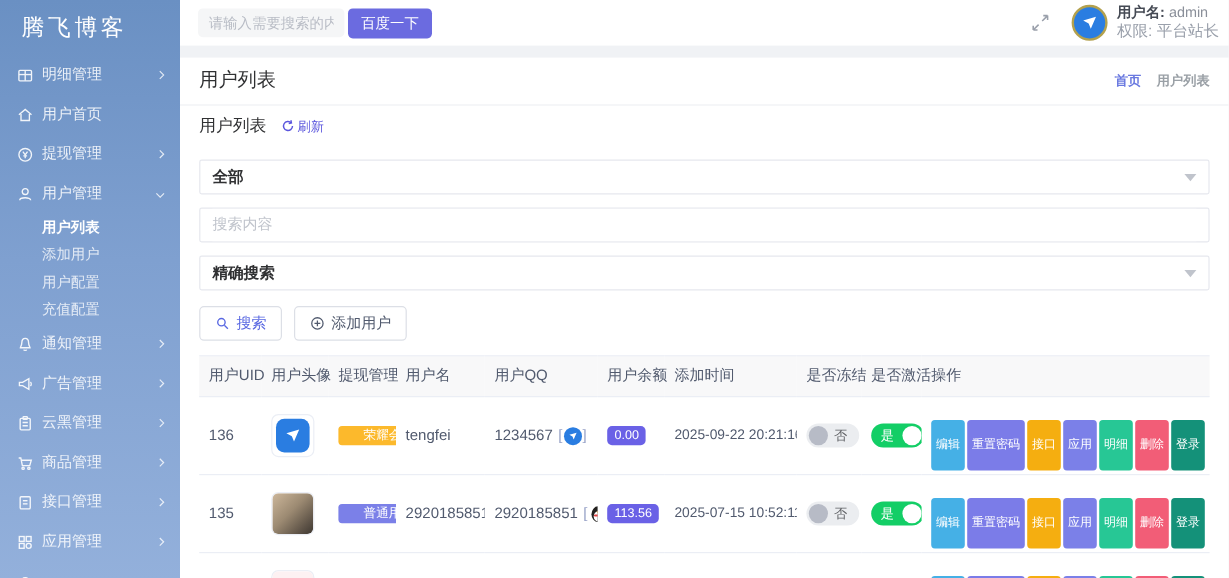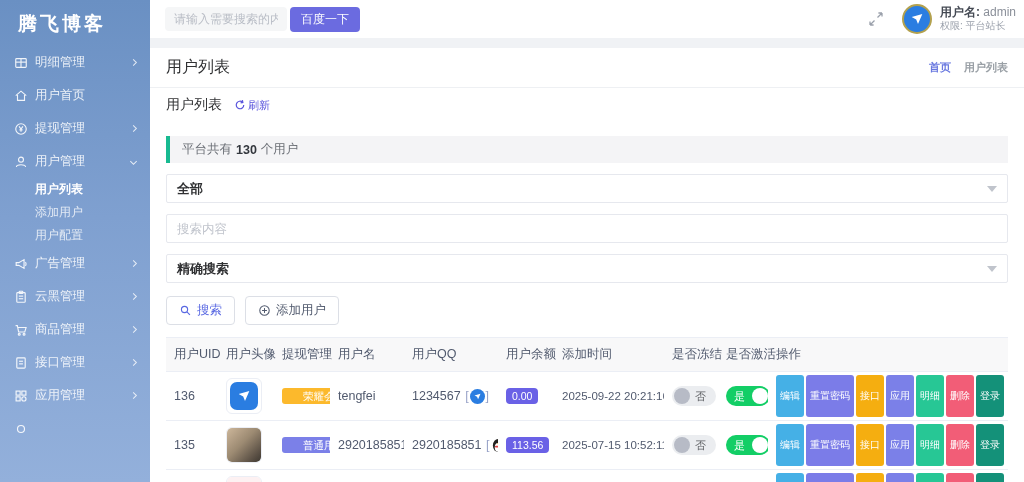--- a/index.html
+++ b/index.html
@@ -2,21 +2,21 @@
 <html><head>
 <meta charset="utf-8">
 <style>
   * { box-sizing: border-box; margin: 0; padding: 0; }
   html,body { width:1024px; height:482px; overflow:hidden; }
   body { font-family:"Liberation Sans","DejaVu Sans",sans-serif; font-size:13px; color:#515a6e; background:#f0f2f5; }
   .app { display:flex; width:1024px; height:482px; }
 
   
   .sidebar { flex:0 0 150px; width:150px; background:linear-gradient(180deg,#6a90c3 0%,#7fa0d0 45%,#93b0db 100%); color:#fff; overflow:hidden; }
-  .logo { height:46px; line-height:48px; padding-left:18px; font-size:19px; letter-spacing:3px; color:#fff; white-space:nowrap;font-weight:bold; }
+  .logo { height:46px; line-height:48px; padding-left:18px; font-size:19px; letter-spacing:3px; color:#fff; white-space:nowrap; }
   .menu-item { display:flex; align-items:center; height:33px; padding:0 14px; font-size:12.5px; color:rgba(255,255,255,.85); cursor:pointer; white-space:nowrap; }
   .menu-item .mi-icon { width:14px; height:14px; margin-right:7px; flex:0 0 14px; opacity:.9; }
   .menu-item .mi-icon svg { width:14px; height:14px; display:block; }
   .chev { margin-left:auto; width:5px; height:5px; border-right:1.4px solid rgba(255,255,255,.8); border-bottom:1.4px solid rgba(255,255,255,.8); }
   .chev.right { transform:rotate(-45deg); }
   .chev.down  { transform:rotate(45deg); }
   .submenu-item { height:23px; line-height:23px; padding-left:35px; font-size:12px; color:rgba(255,255,255,.78); cursor:pointer; white-space:nowrap; }
   .submenu-item.active { color:#fff; font-weight:bold; }
 
   
@@ -26,21 +26,21 @@
   .top-search::placeholder { color:#b9bdc6; }
   .baidu-btn { height:25px; margin-left:3px; padding:0 11px; background:#6b6be0; color:#fff; border:none; border-radius:4px; font-size:12px; font-family:inherit; cursor:pointer; white-space:nowrap; }
   .top-right { margin-left:auto; display:flex; align-items:center; }
   .fs-icon { width:16px; height:16px; margin-right:18px; cursor:pointer; }
   .fs-icon svg { width:16px; height:16px; display:block; }
   .tr-avatar { width:30px; height:30px; border-radius:50%; background:#2a7de1; border:2px solid #b3a14e; display:flex; align-items:center; justify-content:center; cursor:pointer; flex:0 0 30px; }
   .tr-avatar svg { width:16px; height:16px; }
   .tr-user { margin-left:8px; line-height:1.25; white-space:nowrap; }
   .tr-user .l1 { font-size:12px; color:#8a8f99; }
   .tr-user .l1 b { color:#454a54; font-weight:bold;text-align:center; }
-  .tr-user .l2 { font-size:10px; color:#9aa0ab; }
+  .tr-user .l2 { font-size:13px; color:#9aa0ab; }
 
   .gap { height:10px; flex:0 0 10px; }
   .panel { flex:1; background:#fff; display:flex; flex-direction:column; min-height:0; overflow:hidden; }
   .page-head { height:40px; flex:0 0 40px; display:flex; align-items:center; padding:0 16px; border-bottom:1px solid #eef0f3; }
   .page-title { font-size:16px; color:#303133; }
   .breadcrumb { margin-left:auto; font-size:11px; white-space:nowrap;font-weight:bold; }
   .bc-home { color:#6a79e0; cursor:pointer; margin-right:10px; }
   .bc-cur { color:#9aa0a6; }
 
   .card-head { height:34px; flex:0 0 34px; display:flex; align-items:center; padding:0 16px; }
@@ -49,21 +49,21 @@
   .refresh svg { width:12px; height:12px; margin-right:2px; }
 
   .card-body { padding:0 16px; }
   .alert { margin-top:14px; height:27px; background:#f4f4f6; border-left:4px solid #18ba91; display:flex; align-items:center; padding:0 12px; font-size:12.5px; color:#6b6f76; }
   .alert b { color:#33373d; margin:0 4px; }
 
   .field { margin-top:11px; height:29px; border:1px solid #e6e8ee; border-radius:2px; display:flex; align-items:center; padding:0 10px; background:#fff; }
   .field.select { cursor:pointer; }
   .field .sel-text { font-size:13px; font-weight:bold; color:#303133; }
   .drop-arrow { margin-left:auto; width:0; height:0; border-left:5px solid transparent; border-right:5px solid transparent; border-top:6px solid #c0c4cc; }
-  .text-input { width:100%; height:27px; border:none; outline:none; font-size:12.5px; font-family:Liberation Sans, sans-serif; color:#be185d; }
+  .text-input { width:100%; height:27px; border:none; outline:none; font-size:12.5px; font-family:Liberation Serif, serif; color:#be185d; }
   .text-input::placeholder { color:#c0c4cc; }
 
   .btn-row { margin-top:13px; display:flex; }
   .btn { height:29px; display:inline-flex; align-items:center; padding:0 12px; background:#fff; border:1px solid #dcdfe6; border-radius:4px; font-size:12.5px; font-family:inherit; cursor:pointer; margin-right:10px; }
   .btn svg { width:13px; height:13px; margin-right:5px; }
   .btn.search { color:#5968e2; }
   .btn.add { color:#515a6e; }
 
   table { margin-top:12px; width:100%; border-collapse:collapse; table-layout:fixed; }
   th { background:#f8f8f9; font-weight:normal; font-size:12.5px; color:#515a6e; text-align:left; padding:8px 8px; border-top:1px solid #ebeef5; border-bottom:1px solid #ebeef5; white-space:nowrap; }
@@ -89,21 +89,21 @@
 
   .toggle { width:44px; height:20px; border-radius:10px; display:flex; align-items:center; cursor:pointer; font-size:11px; }
   .toggle.off { background:#ebedf0; color:#606266; }
   .toggle.off .knob { width:16px; height:16px; border-radius:50%; background:#b7bbc6; margin-left:2px; }
   .toggle.off .t-label { margin-left:5px; }
   .toggle.on { background:#13ce66; color:#fff; }
   .toggle.on .t-label { margin-left:8px; }
   .toggle.on .knob { width:16px; height:16px; border-radius:50%; background:#fff; margin-left:auto; margin-right:2px; }
 
   .acts { display:flex; align-items:center; }
-  .act { border:none; border-radius:3px; color:#fff; font-size:10px; font-family:inherit; padding:16px 4px; margin-right:2px; cursor:pointer; line-height:1; white-space:nowrap; }
+  .act { border:none; border-radius:3px; color:#fff; font-size:10px; font-family:inherit; padding:16px 4px; margin-right:2px; cursor:pointer; line-height:1; white-space:nowrap;margin-top:16px; }
   .act.a0 { background:#45b0e6; }
   .act.a1 { background:#7b7ce8; }
   .act.a2 { background:#f5ae10; }
   .act.a3 { background:#7b80e8; }
   .act.a4 { background:#27c795; }
   .act.a5 { background:#f25d77; }
   .act.a6 { background:#149179; }
 </style>
 </head>
 <body>
@@ -153,21 +153,32 @@
             <path d="M2.8 13.6 C2.8 10.4 13.2 10.4 13.2 13.6"></path>
           </svg>
         </span>
       <span>用户管理</span>
       <span class="chev down"></span>
     </div>
 
     <div class="submenu-item active">用户列表</div>
     <div class="submenu-item">添加用户</div>
     <div class="submenu-item">用户配置</div>
-
+    <div class="submenu-item">充值配置</div>
+
+    <div class="menu-item">
+      <span class="mi-icon">
+          <svg viewBox="0 0 16 16" fill="none" stroke="#fff" stroke-width="1.3">
+            <path d="M8 2.2 C5.8 2.2 4.8 4 4.8 6.3 C4.8 9.2 3.4 10.2 3.4 11.2 H12.6 C12.6 10.2 11.2 9.2 11.2 6.3 C11.2 4 10.2 2.2 8 2.2 Z"></path>
+            <path d="M6.6 13 C6.8 14 9.2 14 9.4 13"></path>
+          </svg>
+        </span>
+      <span>通知管理</span>
+      <span class="chev right"></span>
+    </div>
 
     <div class="menu-item">
       <span class="mi-icon">
           <svg viewBox="0 0 16 16" fill="none" stroke="#fff" stroke-width="1.3">
             <path d="M2.5 6.5 H5.5 L11.5 3 V13 L5.5 9.5 H2.5 Z"></path>
             <path d="M13 6 C14 7 14 9 13 10"></path>
           </svg>
         </span>
       <span>广告管理</span>
       <span class="chev right"></span>
@@ -274,25 +285,20 @@
           <svg viewBox="0 0 16 16" fill="none" stroke="#5a55dd" stroke-width="1.6">
               <path d="M13 8 A5 5 0 1 1 11.5 4.4"></path>
               <polyline points="11.2,1.6 11.8,4.6 8.8,5.2" fill="none"></polyline>
             </svg>
           <span>刷新</span>
         </span>
       </div>
 
       <div class="card-body">
 
-        <div class="alert">
-          <span>平台共有</span>
-          <b>130</b>
-          <span>个用户</span>
-        </div>
 
         <div class="field select">
           <span class="sel-text">全部</span>
           <span class="drop-arrow"></span>
         </div>
 
         <div class="field">
           <input class="text-input" placeholder="搜索内容" style="">
         </div>
 

